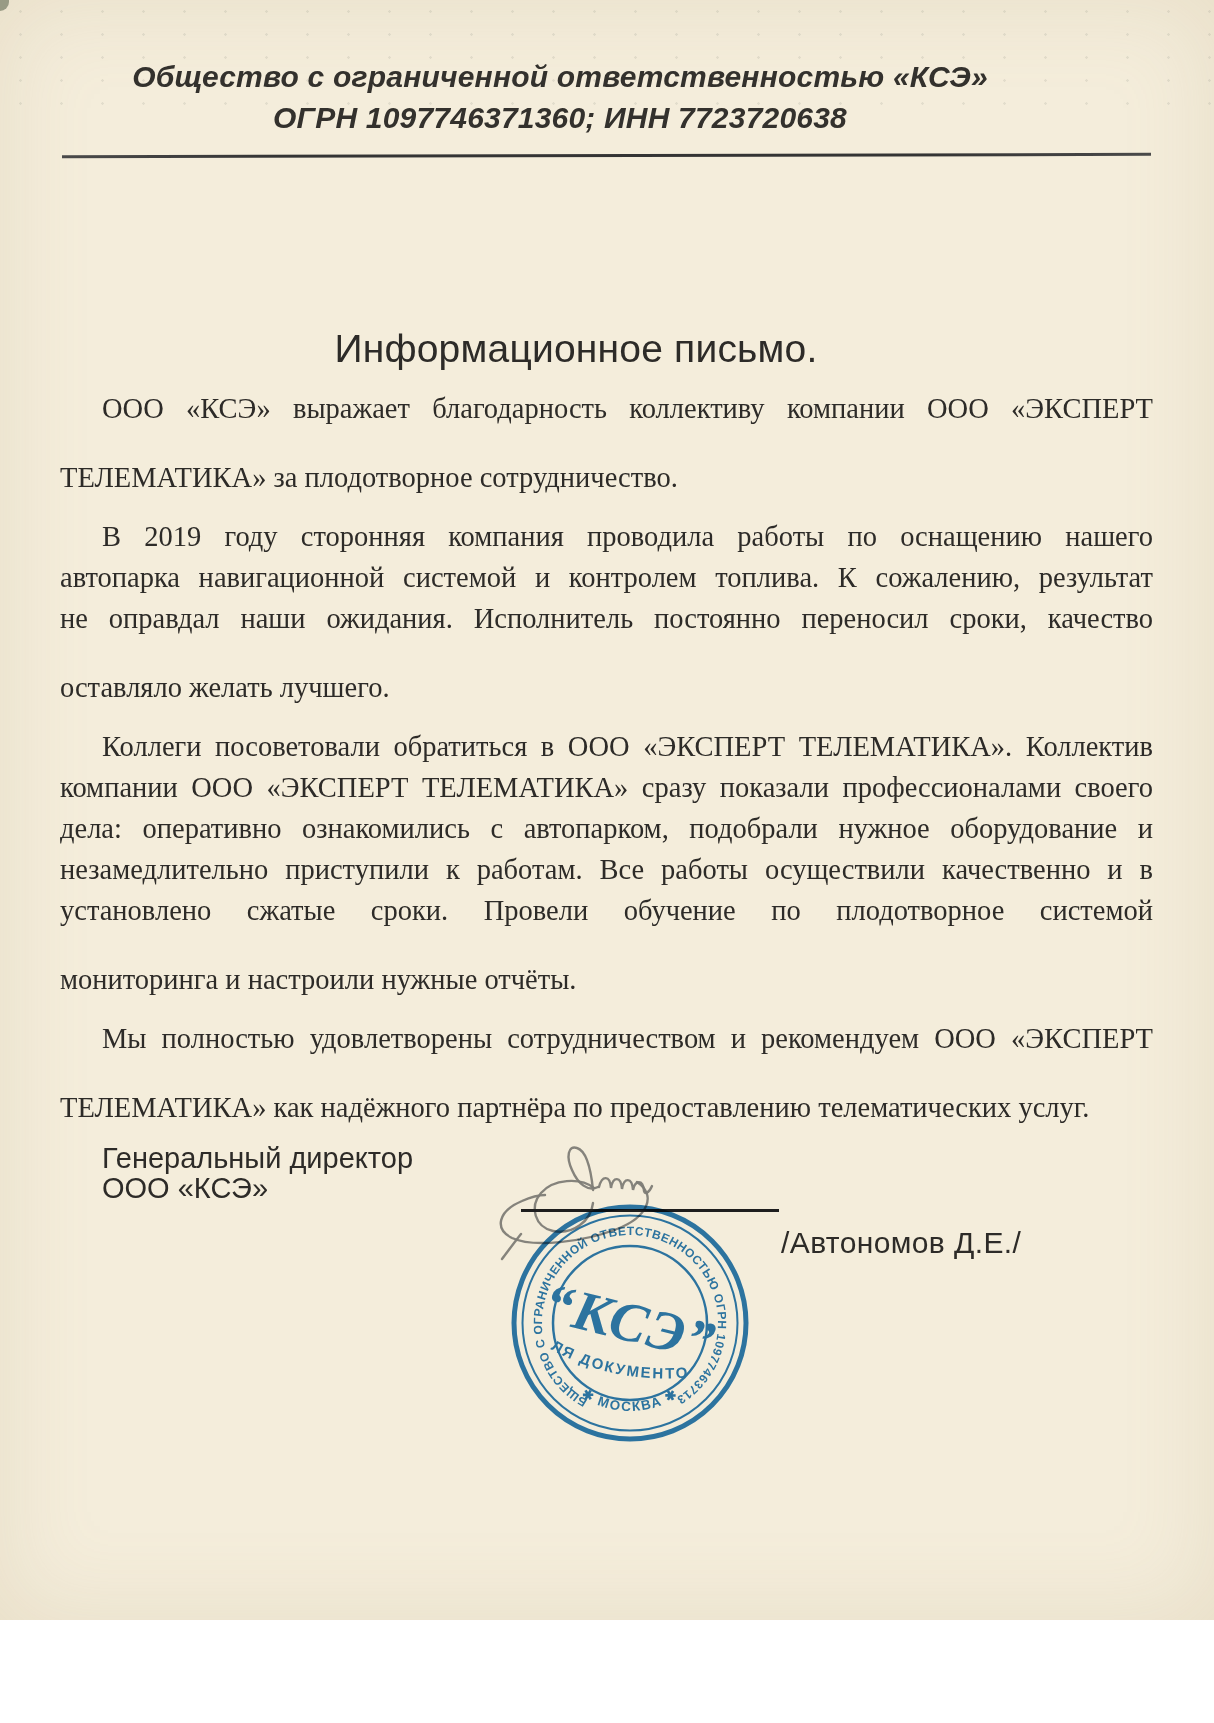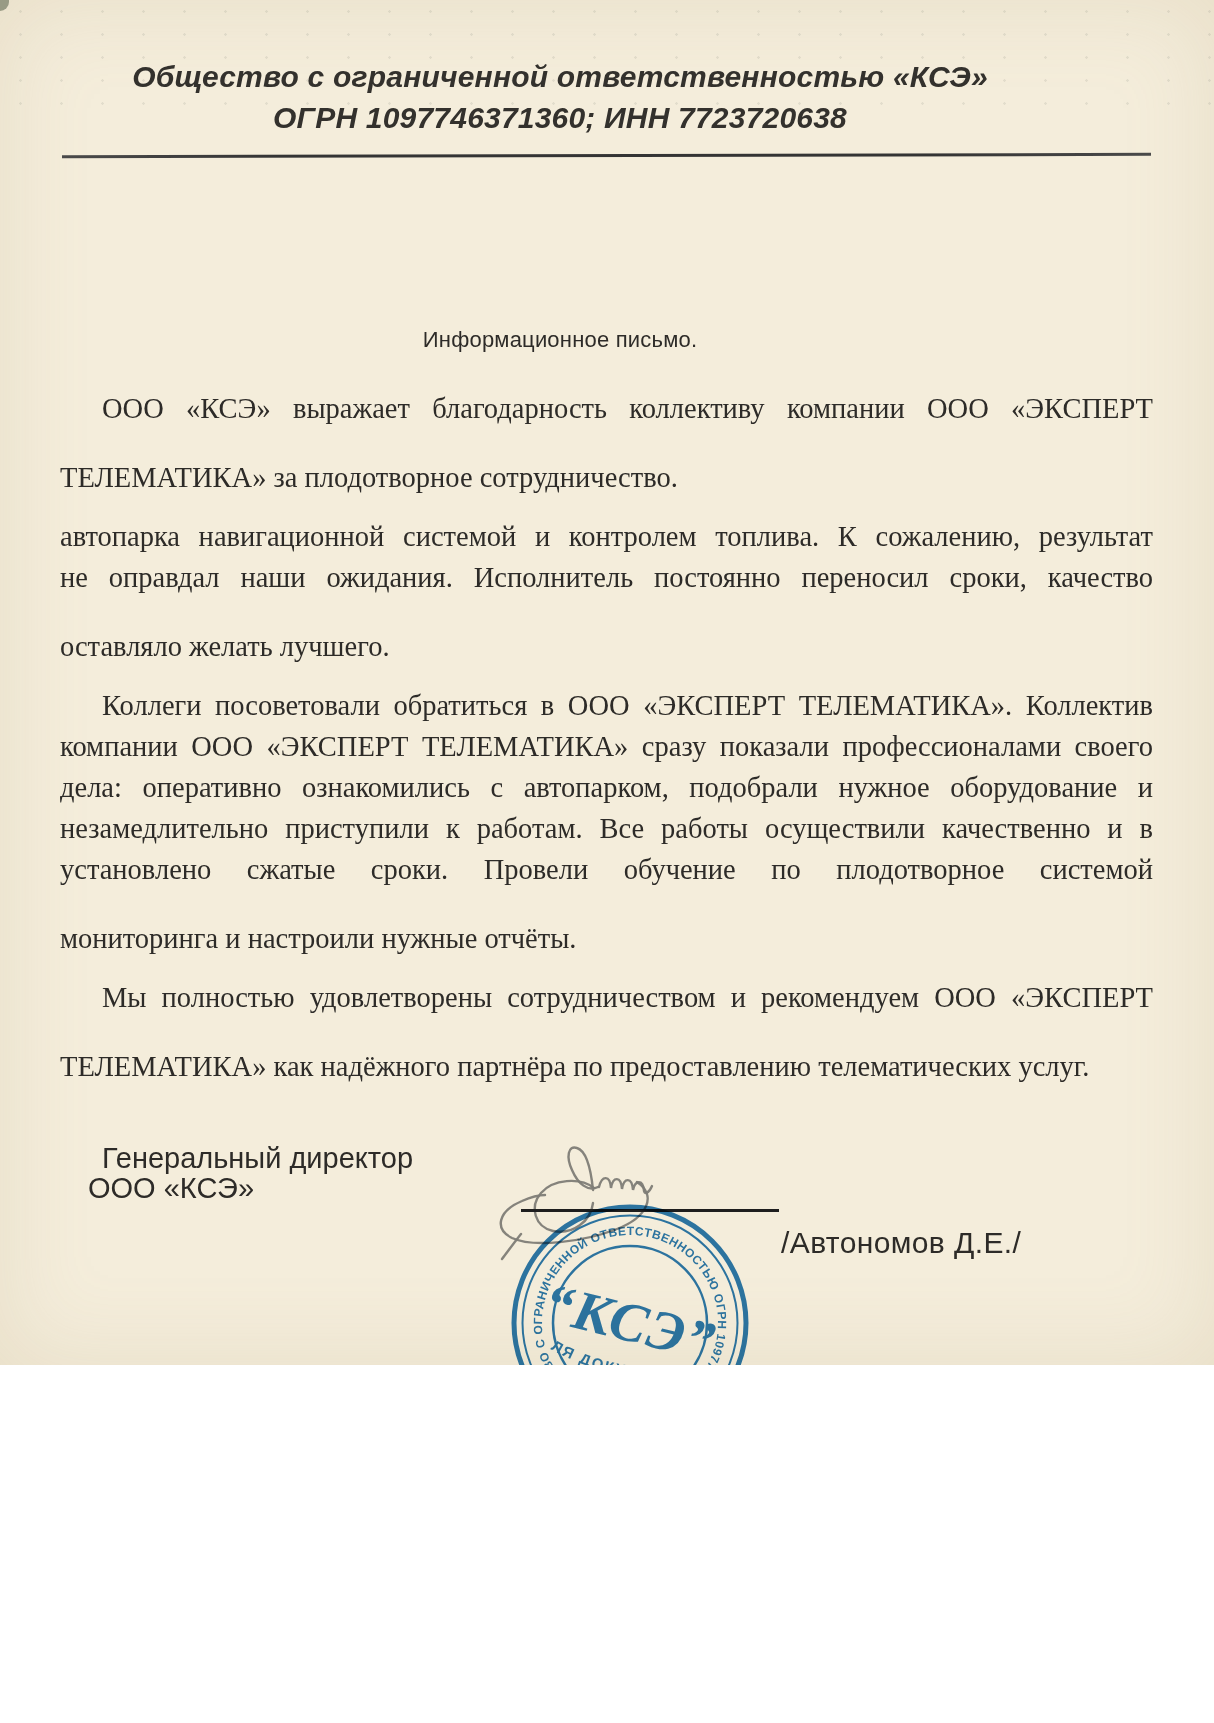--- a/index.html
+++ b/index.html
@@ -2,21 +2,21 @@
 <html lang="ru"><head>
 <meta charset="utf-8">
 <style>
   html,body{margin:0;padding:0;}
   body{
     width:1214px;height:1723px;
     background:#ffffff;
     font-family:"Liberation Sans", sans-serif;
   }
   .page{
-    position:relative;width:1214px;height:1365px;overflow:hidden;
+    position:relative;width:1214px;height:1620px;overflow:hidden;
     background:#f4eddb;
     box-shadow:inset 0 0 90px rgba(175,155,110,.18);
   }
   
   .page::before{
     content:"";position:absolute;top:0;left:0;right:0;height:120px;
     background-image:radial-gradient(circle, rgba(95,105,95,.55) 1px, transparent 1.5px);
     background-size:41px 23px;opacity:.22;pointer-events:none;
   }
   .corner-artifact{
@@ -28,38 +28,38 @@
     text-align:center;font-style:italic;font-weight:600;
     font-size:30px;line-height:41px;color:#33312d;
     letter-spacing:.2px;
   }
   .rule{
     position:absolute;top:154px;left:62px;width:1089px;height:3px;
     background:linear-gradient(90deg,#4a4a4a,#343434 20%,#343434 80%,#4a4a4a);
     transform:rotate(-.12deg);
   }
   .title{
-    position:absolute;top:327px;left:60px;width:1000px;
-    text-align:center;font-size:22px;color:#2d2b28;letter-spacing:.2px;
+    position:absolute;top:327px;left:76px;width:1000px;
+    text-align:center;font-size:39px;color:#2d2b28;letter-spacing:.2px;
   }
   .letter-body{
     position:absolute;top:388px;left:60px;width:1093px;
     font-size:28.5px;color:#2d2b28;
   }
   .para{margin:0 0 18px 0;}
   .line{
     line-height:41px;
     text-align:justify;text-align-last:justify;
     white-space:normal;
     font-family:Liberation Serif, serif;
   }
   .line.first{text-indent:42px;}
   .line.last{text-align-last:left;margin-top:28px;}
   .role{position:absolute;left:102px;top:1114px;font-size:29px;color:#2d2b28;margin-top:28px;}
-  .company{position:absolute;left:88px;top:1172px;font-size:29px;color:#2d2b28;}
+  .company{position:absolute;left:102px;top:1172px;font-size:29px;color:#2d2b28;}
   .sig-line{position:absolute;left:521px;top:1209px;width:258px;height:3px;background:#1e1e1e;}
   .sig-name{position:absolute;left:781px;top:1186px;font-size:30px;color:#2d2b28;letter-spacing:.4px;margin-top:40px;}
   .signature{position:absolute;left:487px;top:1142px;mix-blend-mode:multiply;}
   .signature path{fill:none;stroke:#85878a;stroke-width:2.4;stroke-linecap:round;opacity:.95;}
   .stamp{position:absolute;left:505px;top:1198px;mix-blend-mode:multiply;opacity:.93;}
   .stamp circle{fill:none;stroke:#1e72b4;}
   .stamp text{fill:#1e72b4;}
   .stamp .ring-text{font-family:"Liberation Sans",sans-serif;font-size:12px;font-weight:700;letter-spacing:.5px;}
   .stamp .bottom-text{font-family:"Liberation Sans",sans-serif;font-size:13.5px;font-weight:700;letter-spacing:1.5px;}
   .stamp .center-text{font-family:"Liberation Serif",serif;font-style:italic;font-weight:700;font-size:56px;letter-spacing:2px;}
@@ -80,20 +80,21 @@
   <div class="rule"></div>
 
   <div class="title">Информационное письмо.</div>
 
   <div class="letter-body">
       <div class="para">
         <div class="line first">ООО «КСЭ» выражает благодарность коллективу компании ООО «ЭКСПЕРТ</div>
         <div class="line last">ТЕЛЕМАТИКА» за плодотворное сотрудничество.</div>
       </div>
       <div class="para">
+        <div class="line first">В 2019 году сторонняя компания проводила работы по оснащению нашего</div>
         <div class="line">автопарка навигационной системой и контролем топлива. К сожалению, результат</div>
         <div class="line">не оправдал наши ожидания. Исполнитель постоянно переносил сроки, качество</div>
         <div class="line last">оставляло желать лучшего.</div>
       </div>
       <div class="para">
         <div class="line first">Коллеги посоветовали обратиться в ООО «ЭКСПЕРТ ТЕЛЕМАТИКА». Коллектив</div>
         <div class="line">компании ООО «ЭКСПЕРТ ТЕЛЕМАТИКА» сразу показали профессионалами своего</div>
         <div class="line">дела: оперативно ознакомились с автопарком, подобрали нужное оборудование и</div>
         <div class="line">незамедлительно приступили к работам. Все работы осуществили качественно и в</div>
         <div class="line">установлено сжатые сроки. Провели обучение по плодотворное системой</div>

